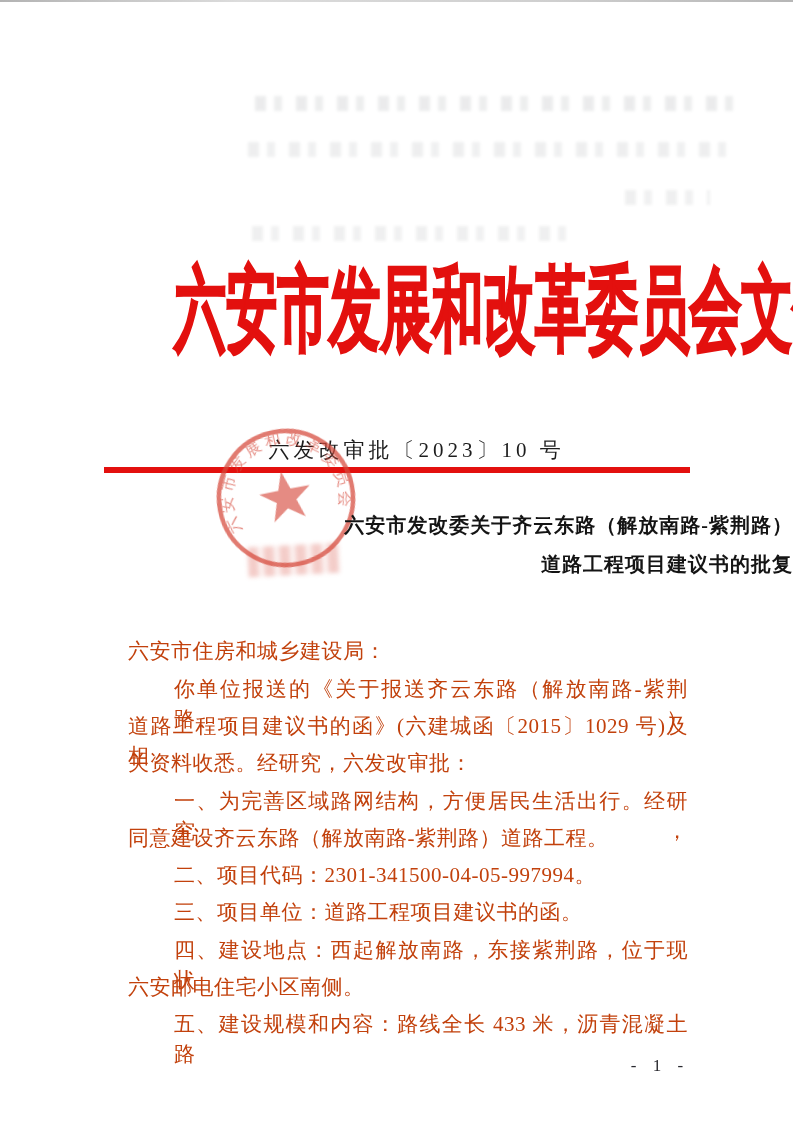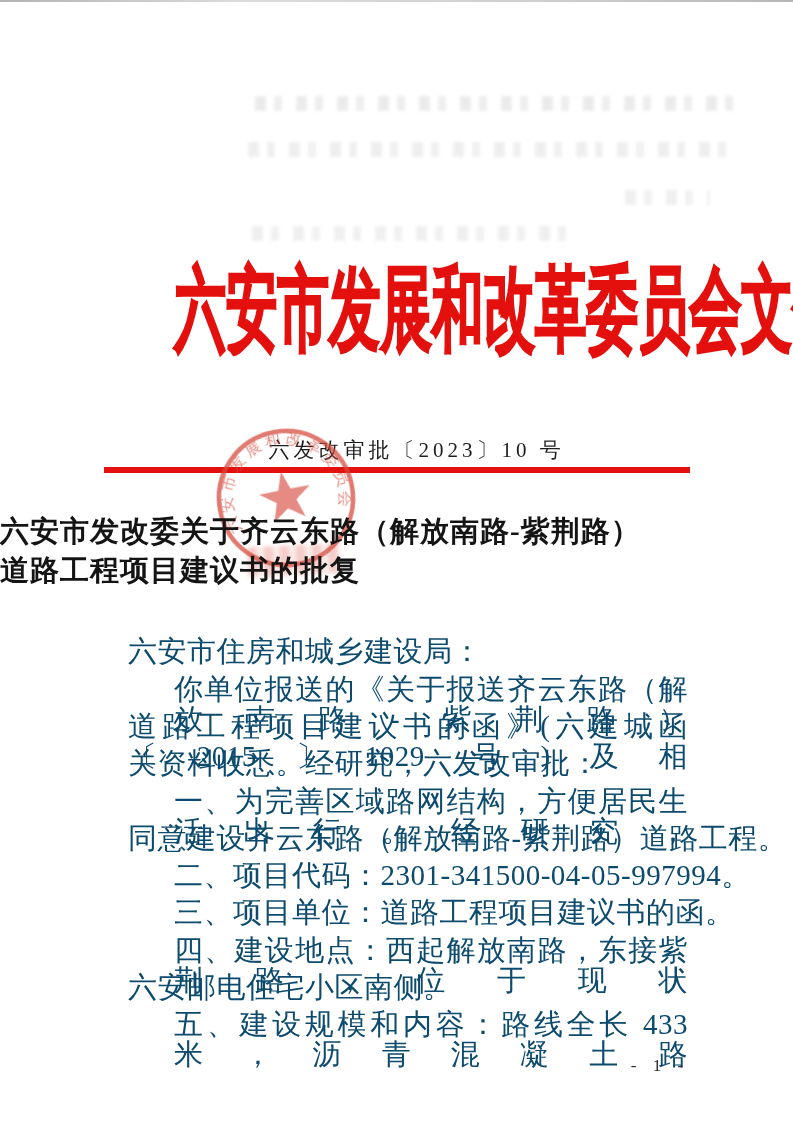--- a/index.html
+++ b/index.html
@@ -85,37 +85,37 @@
     background: repeating-linear-gradient(90deg,
       rgba(214,73,59,.55) 0 10px, rgba(214,73,59,.15) 10px 16px);
     filter: blur(2.2px);
     opacity: .5;
     transform: rotate(-3deg);
   }
   .doc-title {
     position: absolute;
     left: 0;
     width: 793px;
-    text-align: left;
-    font-size: 29px;
+    text-align: right;
+    font-size: 20px;
     font-weight: bold;
     color: #141414;
     letter-spacing: 1px;
   }
   .doc-title.t1 { top: 512px; }
   .doc-title.t2 { top: 551px; }
 
   .bline {
     position: absolute;
     left: 128px;
     width: 560px;
     height: 32px;
-    font-size: 29px;
+    font-size: 21px;
     line-height: 30px;
-    color: #0c4a6e;
+    color: #c2410c;
     letter-spacing: 0.5px;
     white-space: nowrap;
   }
   .bline.indent { padding-left: 46px; width: 514px; }
   .bline.stretch {
     white-space: normal;
     text-align: justify;
     text-align-last: justify;
     font-family: Liberation Serif, serif;
   }

